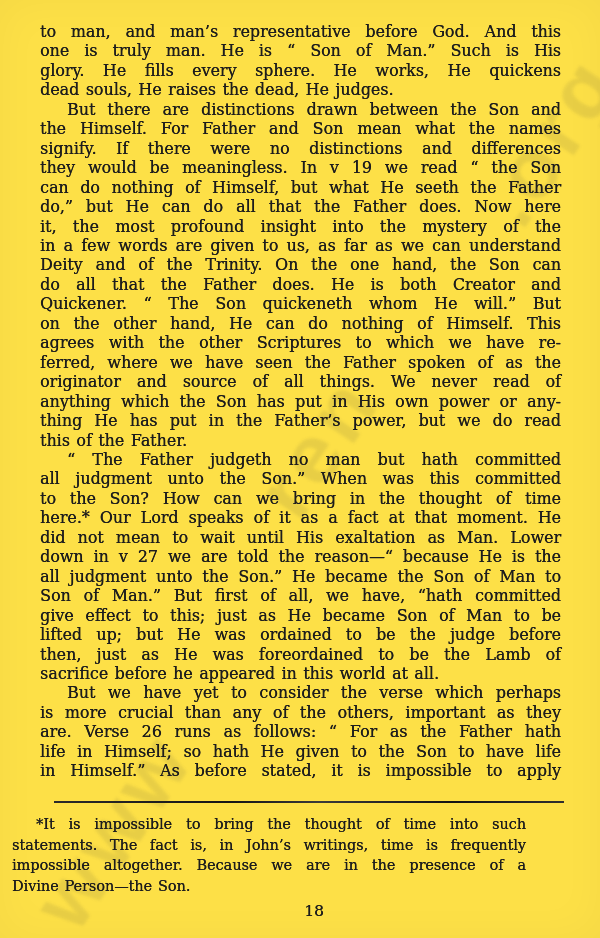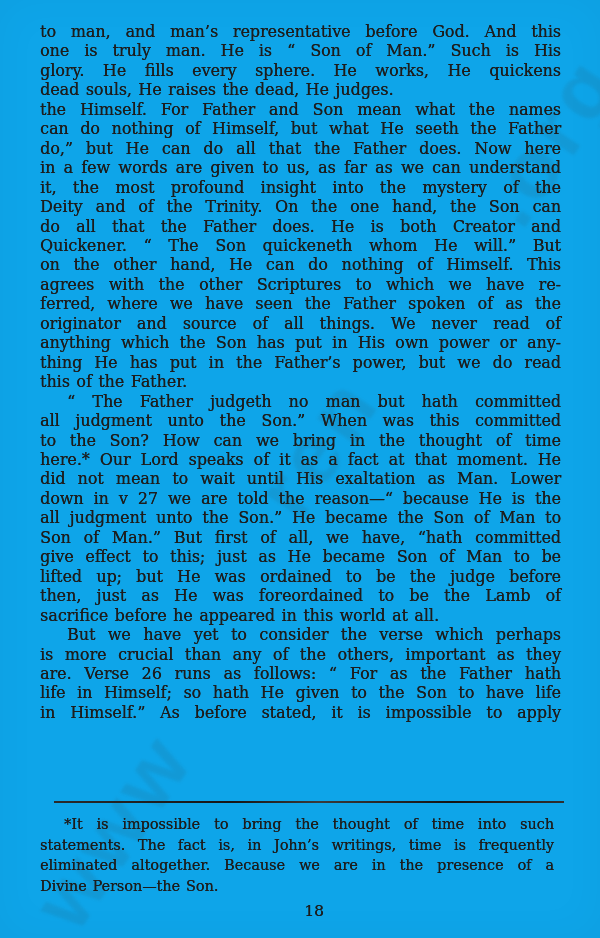--- a/index.html
+++ b/index.html
@@ -1,18 +1,18 @@
 <!DOCTYPE html>
 <html><head>
 <meta charset="utf-8">
 <style>
   html,body { margin:0; padding:0; background:#e8e8e8; }
   .page {
     position:relative; width:600px; height:938px;
-    background:#0ea5e9;
+    background:#fde047;
     font-family:"DejaVu Serif", serif;
     color:#1d1d1d;
     overflow:hidden;
     margin:0 auto;
   }
   .page::after {
     content:""; position:absolute; inset:0; pointer-events:none;
     box-shadow: inset 0 0 45px rgba(0,0,0,0.035);
   }
   
@@ -46,21 +46,21 @@
     word-spacing:1.4px;
   }
   .line.last { text-align-last:left; }
   .line.indent { text-indent:27px; }
   
   .rule {
     position:absolute; left:54px; top:801px; width:510px; height:2px;
     background:linear-gradient(90deg,#2a2a2a 0%,#161616 35%,#3a3a3a 52%,#141414 78%,#2f2f2f 100%);
   }
   .footnote {
-    position:absolute; left:40px; top:814px; width:514px;
+    position:absolute; left:12px; top:814px; width:514px;
     font-size:14.4px; line-height:20.6px;
     text-shadow:0.2px 0 0 currentColor;
   }
   .footnote .line { word-spacing:1.2px; }
   .footnote .line.indent { text-indent:24px; }
   .page-number {
     position:absolute; left:0; top:902px; width:600px;
     text-align:center; font-size:15.5px;
     transform:translateX(14px);
     text-shadow:0.25px 0 0 currentColor;
@@ -76,25 +76,28 @@
   <span class="wm wm-3">.org</span>
 
   <div class="text-block">
       <div class="para">
         <div class="line">to man, and man’s representative before God.  And this</div>
         <div class="line">one is truly man.  He is “ Son of Man.”  Such is His</div>
         <div class="line">glory.  He fills every sphere.  He works, He quickens</div>
         <div class="line last">dead souls, He raises the dead, He judges.</div>
       </div>
       <div class="para">
+        <div class="line indent">But there are distinctions drawn between the Son and</div>
         <div class="line">the Himself.  For Father and Son mean what the names</div>
+        <div class="line">signify.  If there were no distinctions and differences</div>
+        <div class="line">they would be meaningless.  In v 19 we read “ the Son</div>
         <div class="line">can do nothing of Himself, but what He seeth the Father</div>
         <div class="line">do,” but He can do all that the Father does.  Now here</div>
+        <div class="line">it, the most profound insight into the mystery of the</div>
         <div class="line">in a few words are given to us, as far as we can understand</div>
-        <div class="line">it, the most profound insight into the mystery of the</div>
         <div class="line">Deity and of the Trinity.  On the one hand, the Son can</div>
         <div class="line">do all that the Father does.  He is both Creator and</div>
         <div class="line">Quickener.  “ The Son quickeneth whom He will.”  But</div>
         <div class="line">on the other hand, He can do nothing of Himself.  This</div>
         <div class="line">agrees with the other Scriptures to which we have re-</div>
         <div class="line">ferred, where we have seen the Father spoken of as the</div>
         <div class="line">originator and source of all things.  We never read of</div>
         <div class="line">anything which the Son has put in His own power or any-</div>
         <div class="line">thing He has put in the Father’s power, but we do read</div>
         <div class="line last">this of the Father.</div>
@@ -121,20 +124,20 @@
         <div class="line">in Himself.”  As before stated, it is impossible to apply</div>
       </div>
     </div>
 
   <div class="rule"></div>
 
   <div class="footnote">
       <div class="para">
         <div class="line indent">*It is impossible to bring the thought of time into such</div>
         <div class="line">statements.  The fact is, in John’s writings, time is frequently</div>
-        <div class="line">eliminated altogether.  Because we are in the presence of a</div>
+        <div class="line">impossible altogether.  Because we are in the presence of a</div>
         <div class="line last">Divine Person—the Son.</div>
       </div>
     </div>
 
   <div class="page-number">18</div>
 
 </div>
 
 </body></html>

